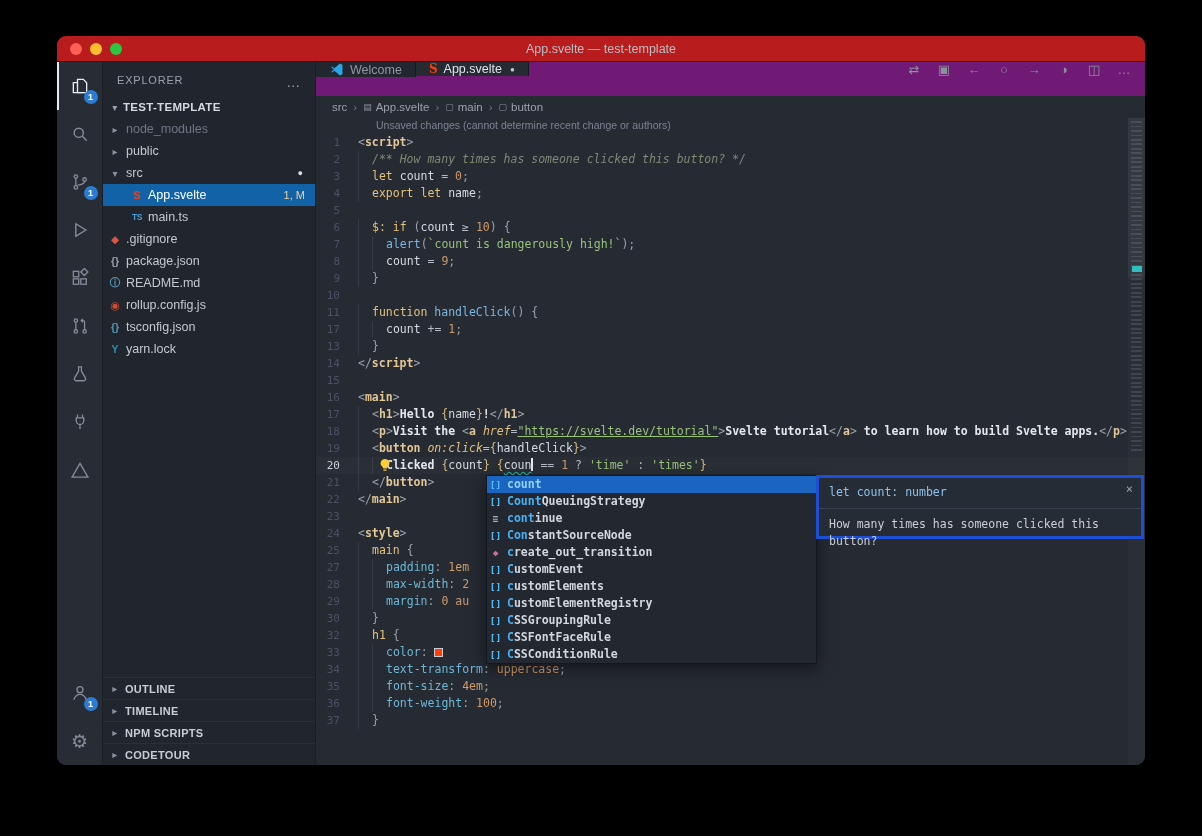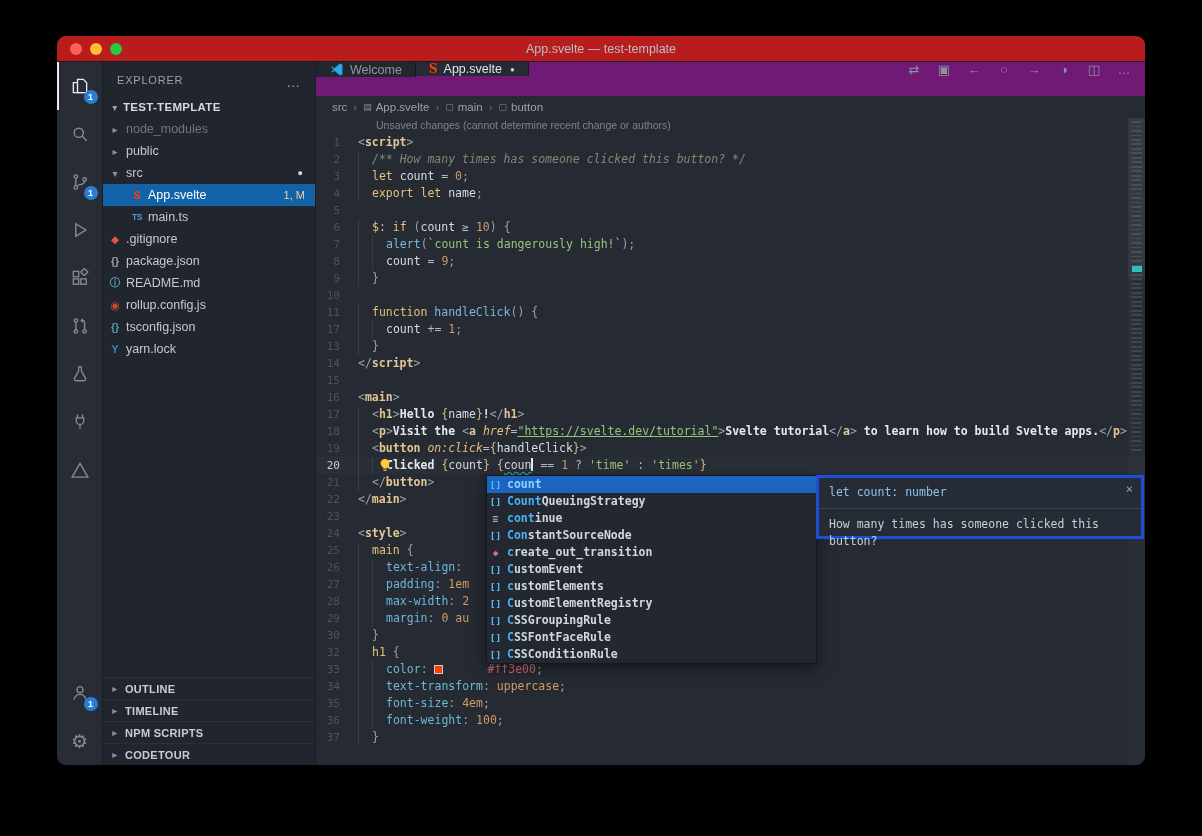--- a/index.html
+++ b/index.html
@@ -462,24 +462,20 @@
             </div>
             <div class="cline">
               <span class="ln">24</span>
               <span class="lcode"><span class="tk-punct">&lt;</span><span class="tk-tag">style</span><span class="tk-punct">&gt;</span></span>
             </div>
             <div class="cline">
               <span class="ln">25</span>
               <span class="lcode"><span class="tk-ind"></span><span class="tk-sel">main</span><span class="tk-punct"> {</span></span>
             </div>
             <div class="cline">
-              <span class="ln">26</span>
-              <span class="lcode"><span class="tk-ind"></span><span class="tk-ind"></span><span class="tk-prop">text-align</span><span class="tk-punct">: </span></span>
-            </div>
-            <div class="cline">
               <span class="ln">27</span>
               <span class="lcode"><span class="tk-ind"></span><span class="tk-ind"></span><span class="tk-prop">padding</span><span class="tk-punct">: </span><span class="tk-val">1em</span></span>
             </div>
             <div class="cline">
               <span class="ln">28</span>
               <span class="lcode"><span class="tk-ind"></span><span class="tk-ind"></span><span class="tk-prop">max-width</span><span class="tk-punct">: </span><span class="tk-val">2</span></span>
             </div>
             <div class="cline">
               <span class="ln">29</span>
               <span class="lcode"><span class="tk-ind"></span><span class="tk-ind"></span><span class="tk-prop">margin</span><span class="tk-punct">: </span><span class="tk-val">0 au</span></span>

